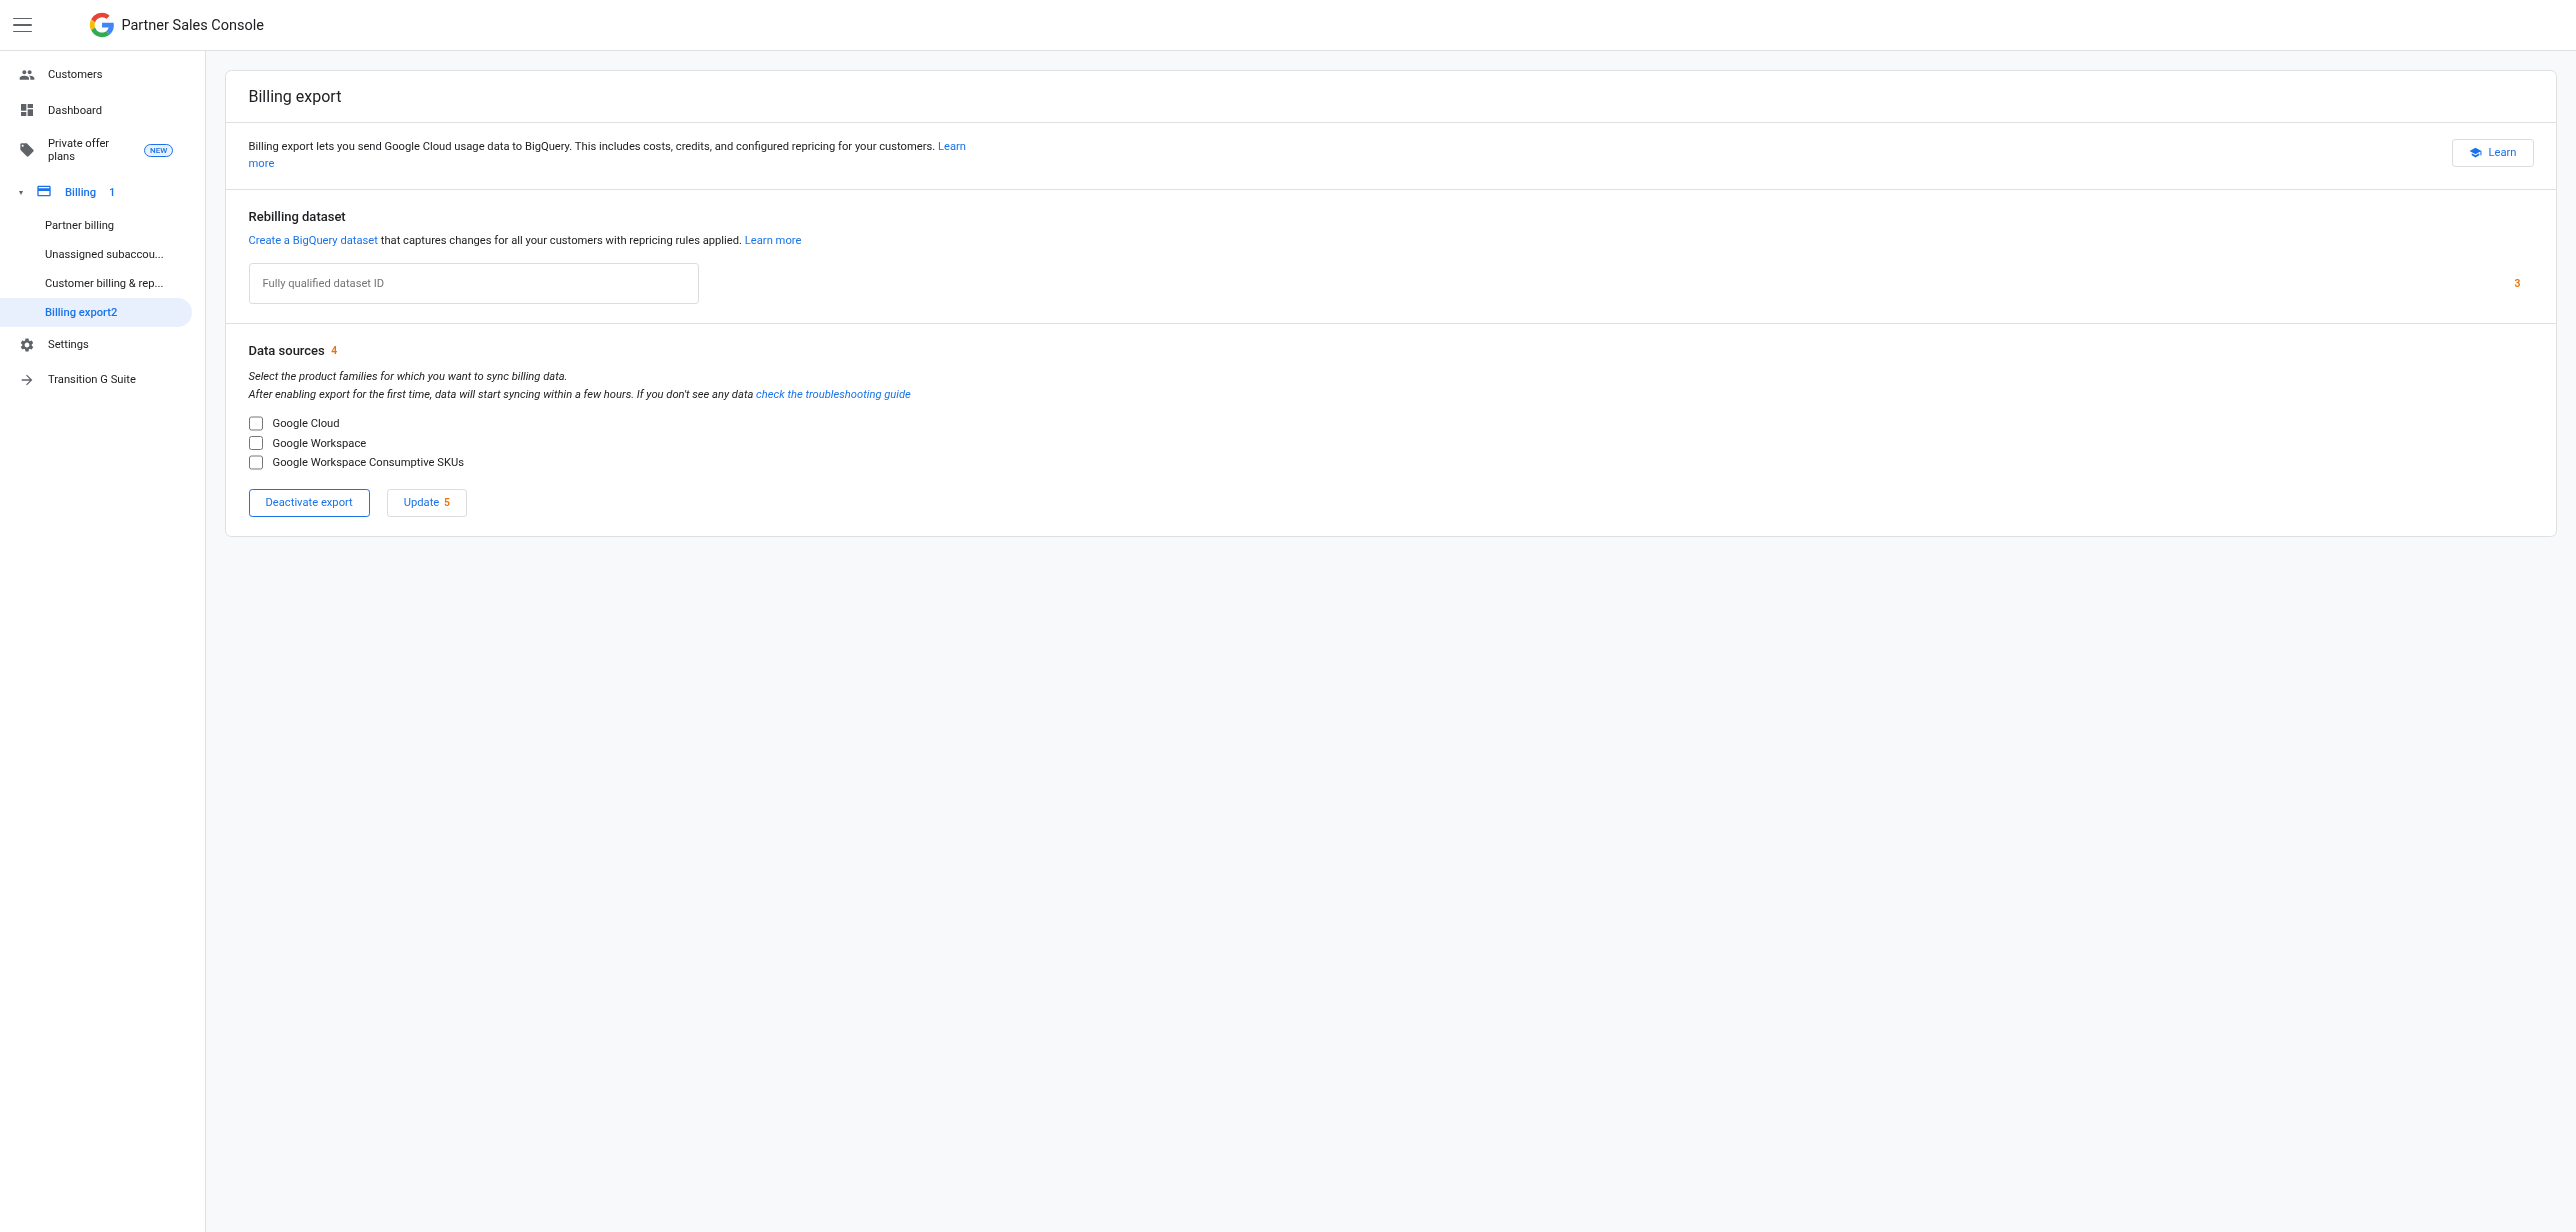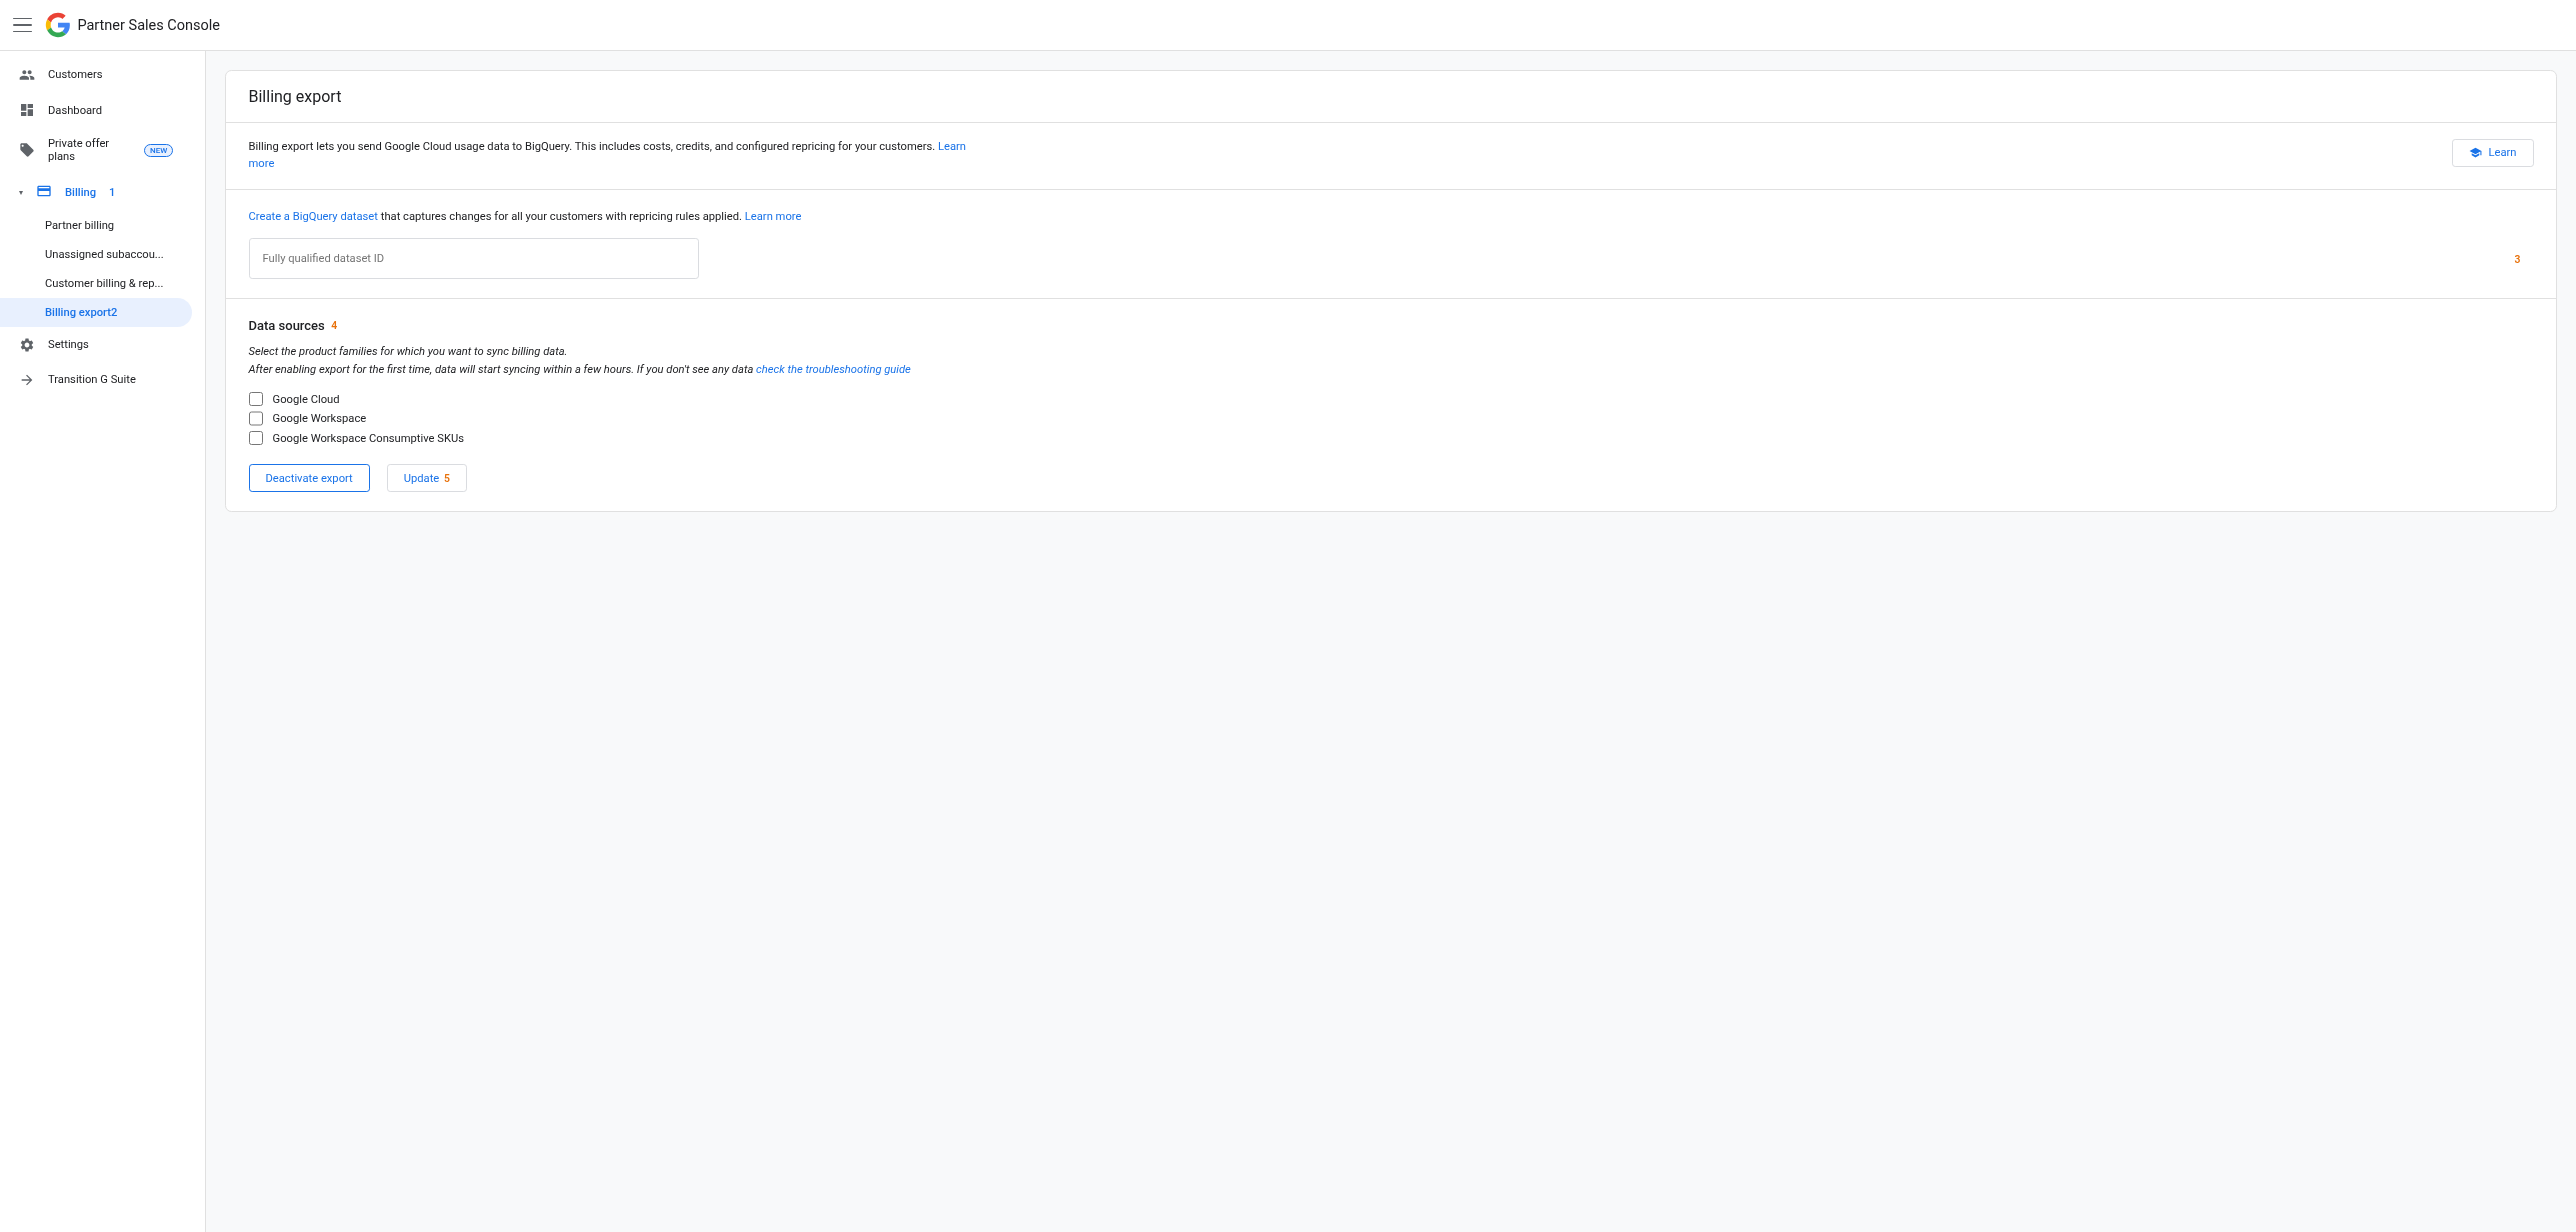--- a/index.html
+++ b/index.html
@@ -9,20 +9,21 @@
     .topbar {
       display: flex;
       align-items: center;
       height: 51px;
       background: #fff;
       padding: 0 13px;
       border-bottom: 0.8px solid #e0e0e0;
       position: fixed;
       top: 0; left: 0; right: 0;
       z-index: 100;
+      gap: 44px;
     }
     .topbar-menu-icon {
       width: 19px; height: 19px;
       display: flex; flex-direction: column; justify-content: space-around;
       cursor: pointer; margin-right: 13px;
     }
     .topbar-menu-icon span {
       display: block; height: 1.6px; background: #5f6368; border-radius: 1.6px;
     }
     .topbar-logo {
@@ -403,20 +404,23 @@
         </p>
         <button class="learn-btn">
           <svg width="13" height="13" viewBox="0 0 24 24" fill="#1a73e8">
               <path d="M5 13.18v4L12 21l7-3.82v-4L12 17l-7-3.82zM12 3L1 9l11 6 9-4.91V17h2V9L12 3z"></path>
             </svg>
           <span>Learn</span>
         </button>
       </div>
 
       <div class="section">
+        <div class="section-title">
+          <span>Rebilling dataset</span>
+        </div>
         <p class="section-desc">
           <a class="link">Create a BigQuery dataset</a>
           <span>that captures changes for all your customers with repricing rules applied.</span>
           <a class="link">Learn more</a>
         </p>
         <div class="dataset-input-wrapper">
           <input class="dataset-input" type="text" placeholder="Fully qualified dataset ID" style="">
           <span class="dataset-input-badge">3</span>
         </div>
       </div>

